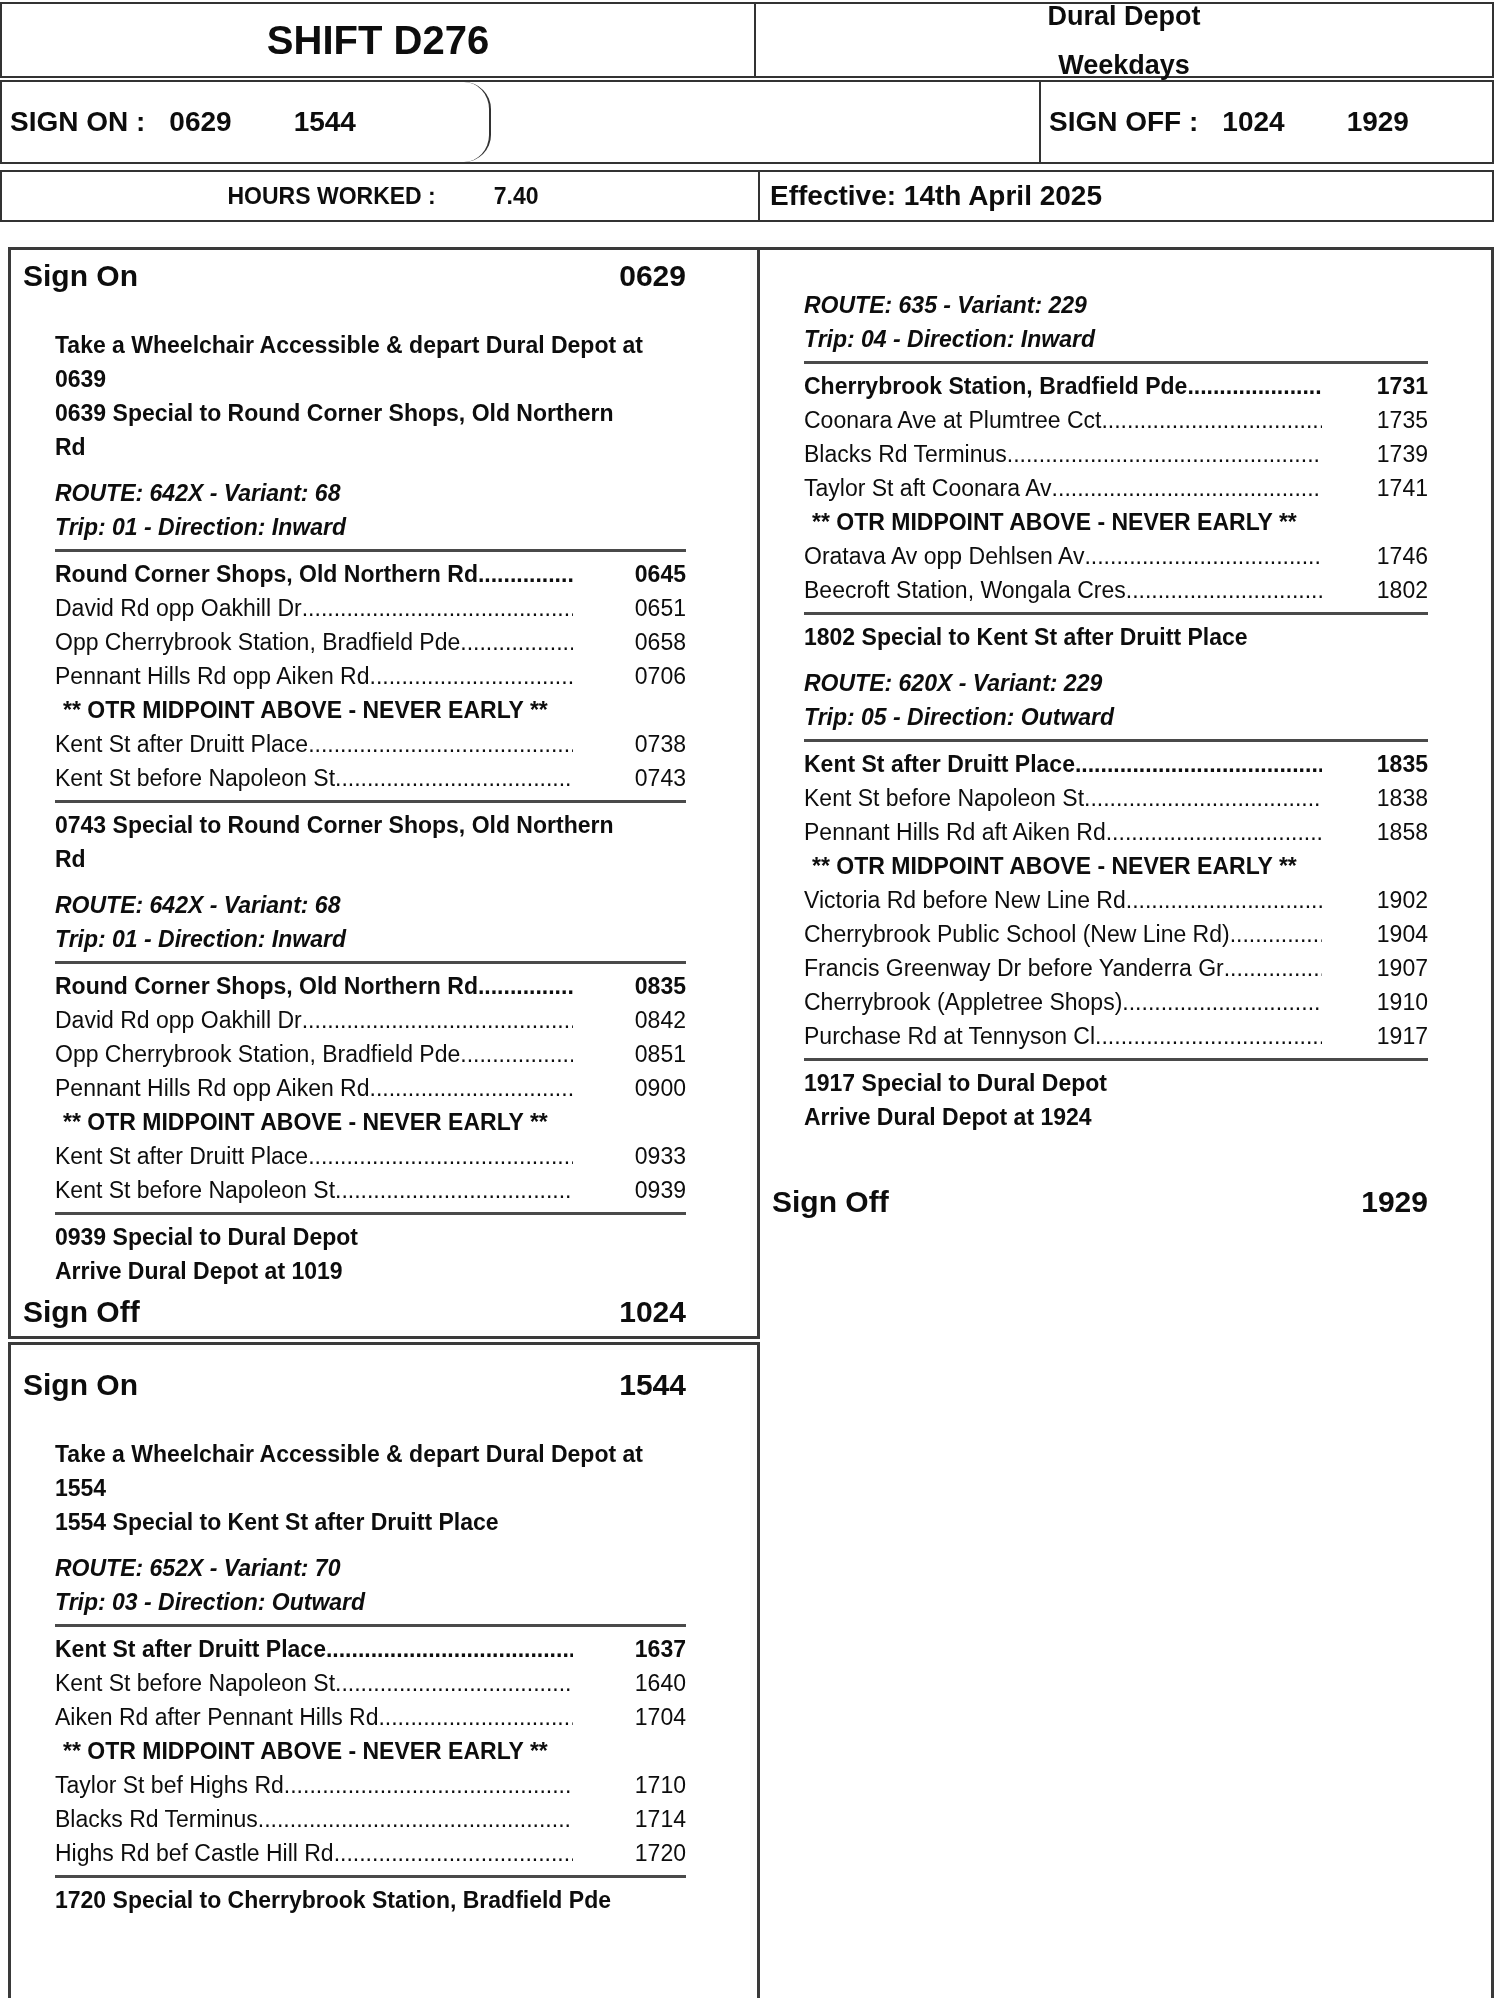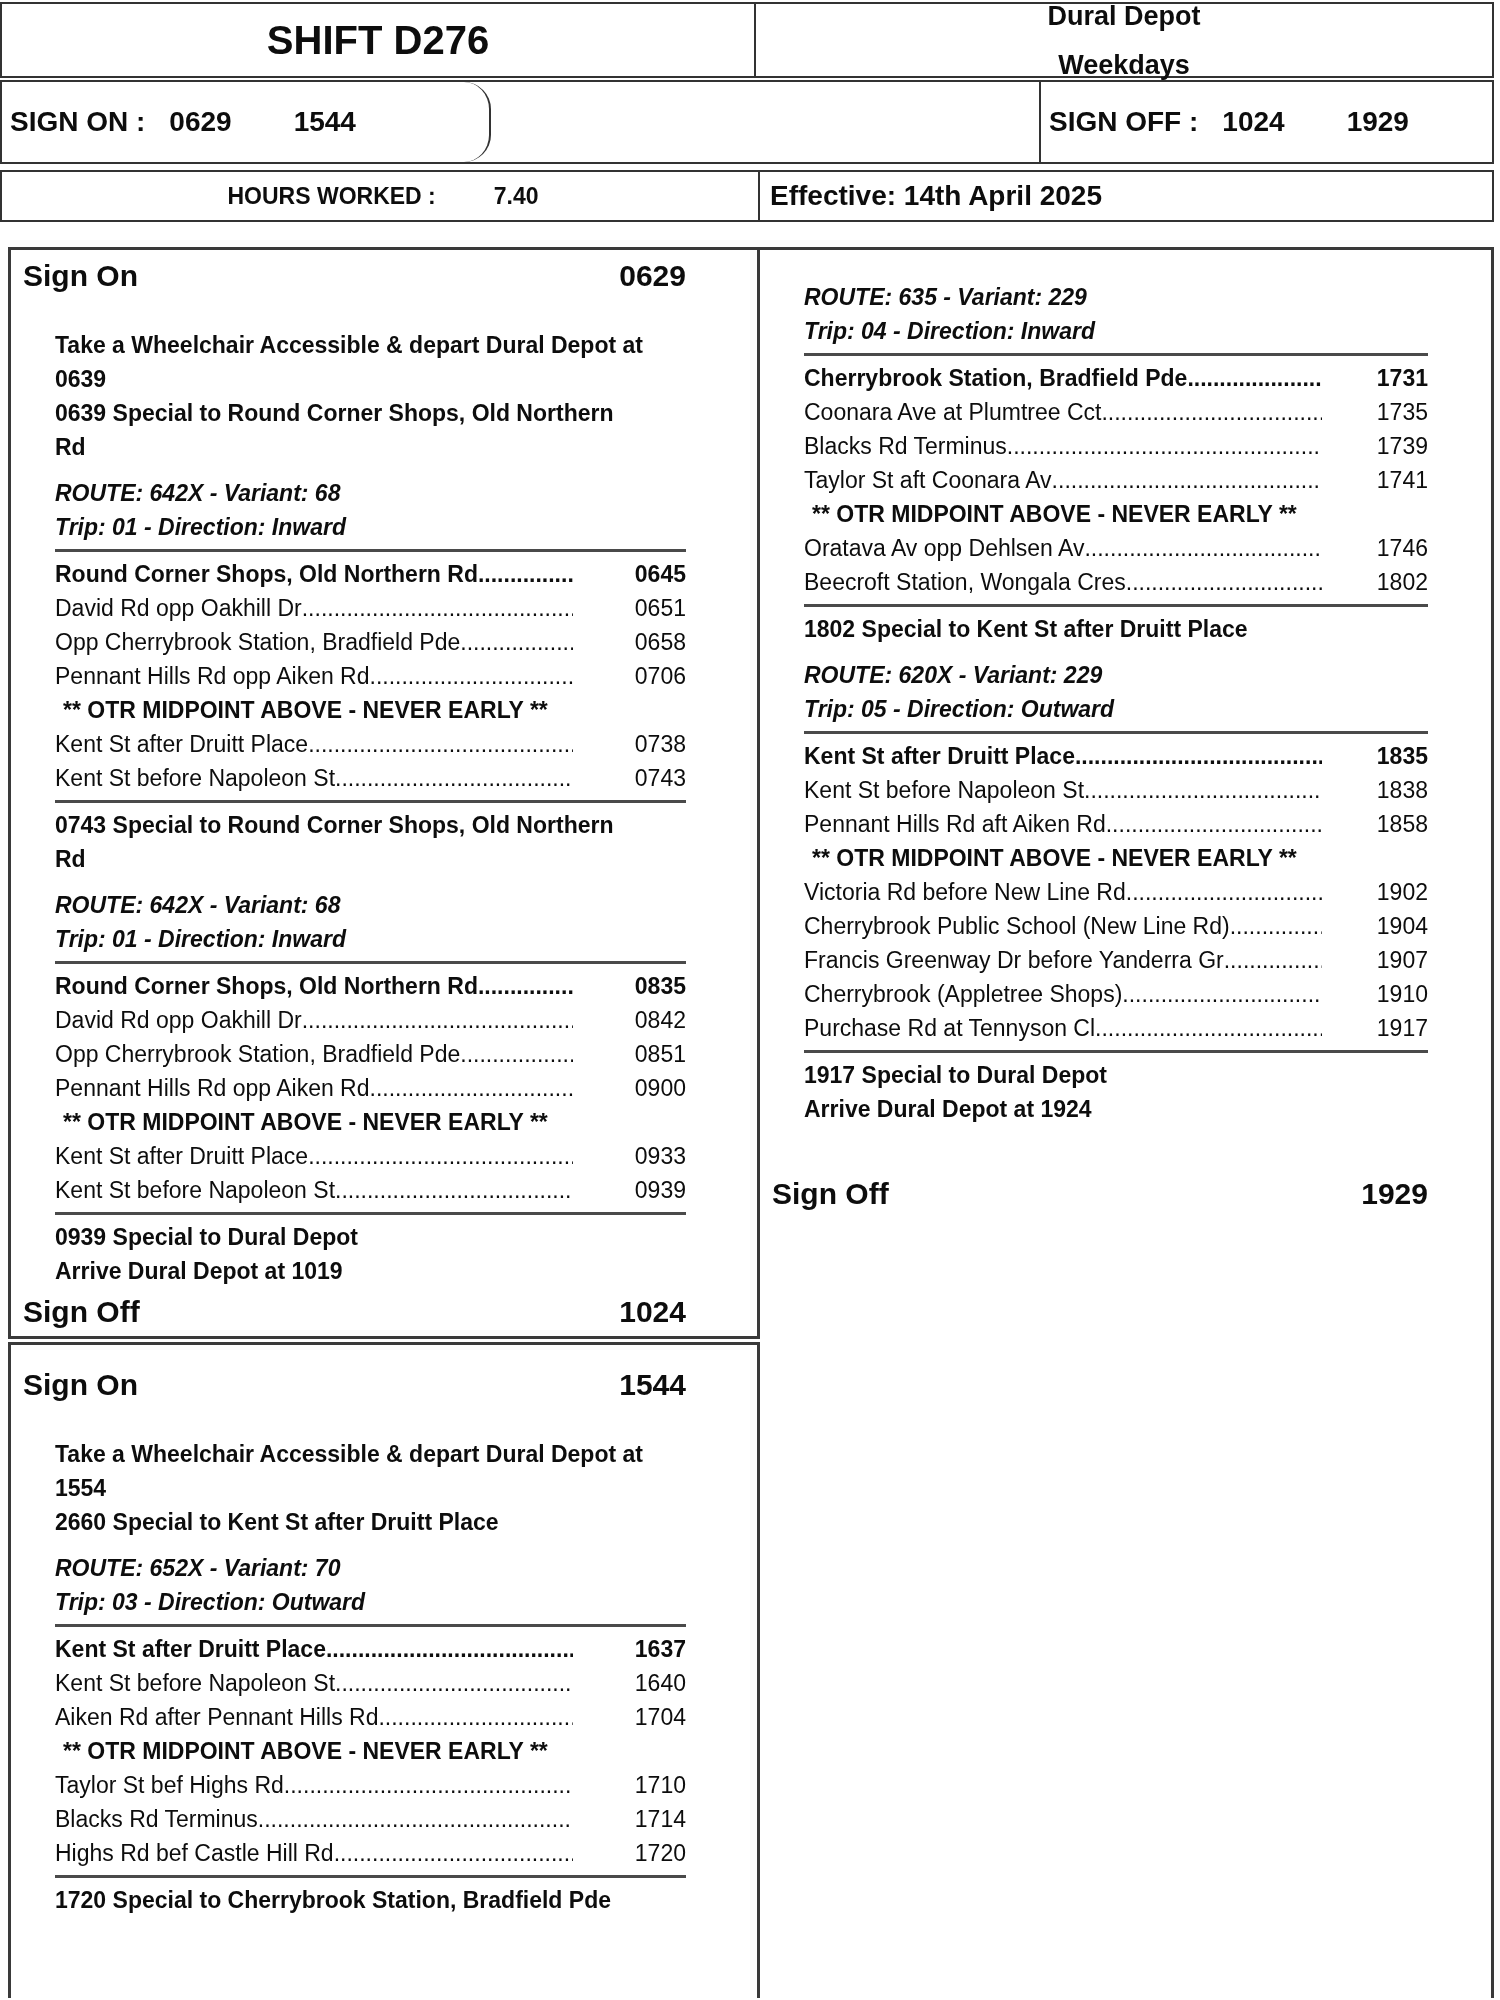--- a/index.html
+++ b/index.html
@@ -36,21 +36,21 @@
 
   .sign-row{display:flex;justify-content:space-between;align-items:baseline;
             font-size:30px;font-weight:bold;line-height:36px;width:663px;}
   .box-right .sign-row{width:656px;}
   .sign-row.off-l{margin-top:6px;}
   .sign-row.off-r{margin-top:50px;}
 
   .note{font-weight:bold;font-size:23px;line-height:34px;margin-left:32px;}
   .note.mt{margin-top:34px;}
   .route{font-weight:bold;font-style:italic;font-size:23px;line-height:34px;margin-left:32px;margin-top:12px;}
-  .route.first{margin-top:0;}
+  .route.first{margin-top:8px;}
   .rule{height:3px;background:#4a4a4a;margin:5px 0 5px 32px;width:631px;}
   .box-right .rule{width:624px;}
 
   .trip{margin-left:32px;width:631px;font-size:23px;}
   .box-right .trip{width:624px;}
   .srow{display:flex;align-items:baseline;line-height:34px;}
   .srow.first{font-weight:bold;gap:26px;}
   .nm{flex:0 0 518px;display:flex;align-items:baseline;overflow:hidden;white-space:nowrap;min-width:0;}
   .dots{flex:1 1 auto;min-width:0;overflow:hidden;}
   .dots::after{content:"....................................................................................................................................................................";}
@@ -231,21 +231,21 @@
 
       <div class="box box2">
         <div class="sign-row">
           <span>Sign On</span>
           <span>1544</span>
         </div>
 
         <div class="note mt">
           <div>Take a Wheelchair Accessible &amp; depart Dural Depot at</div>
           <div>1554</div>
-          <div>2660 Special to Kent St after Druitt Place</div>
+          <div>1554 Special to Kent St after Druitt Place</div>
         </div>
 
         <div class="route">
           <div>ROUTE: 652X - Variant: 70</div>
           <div>Trip: 03 - Direction: Outward</div>
         </div>
         <div class="rule"></div>
         <div class="trip">
           <div class="srow first">
               <span class="nm">

